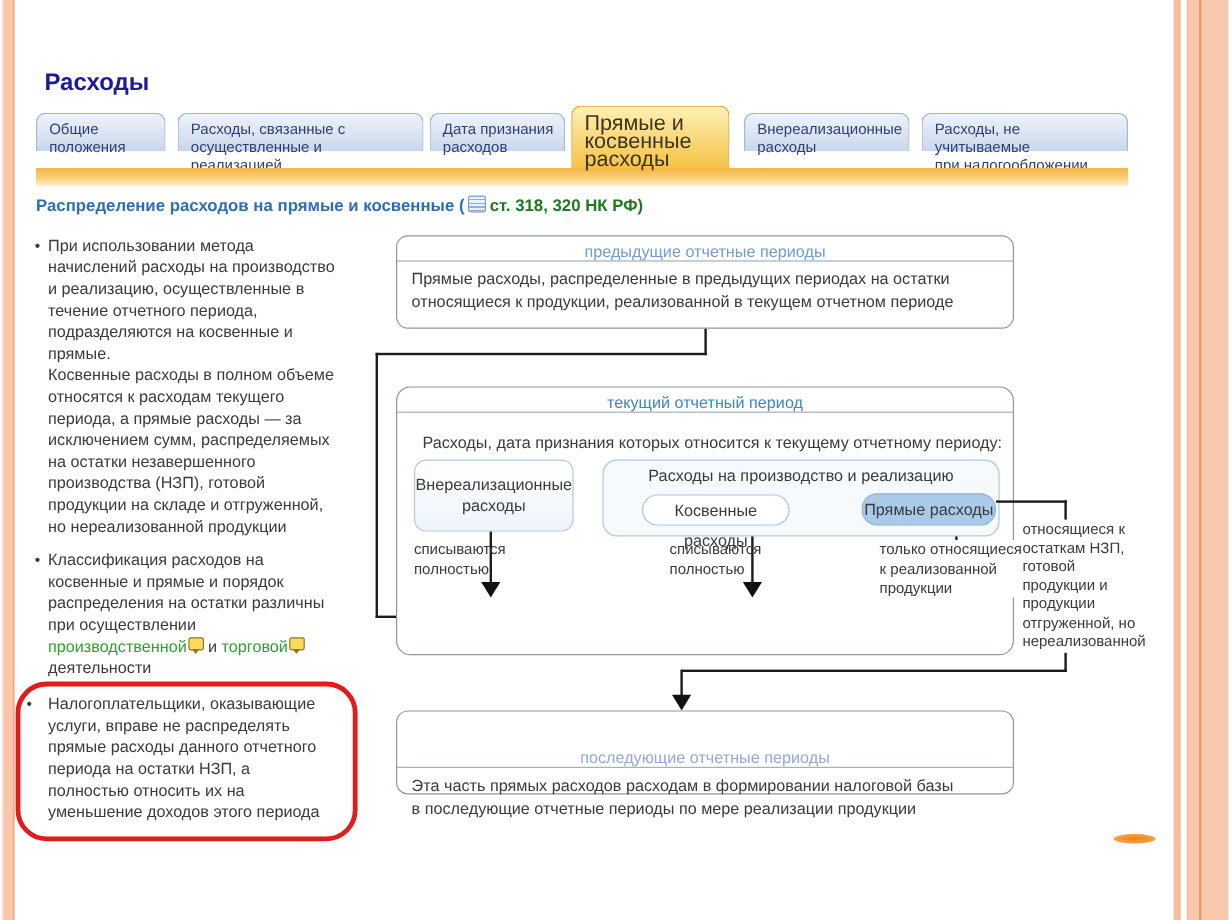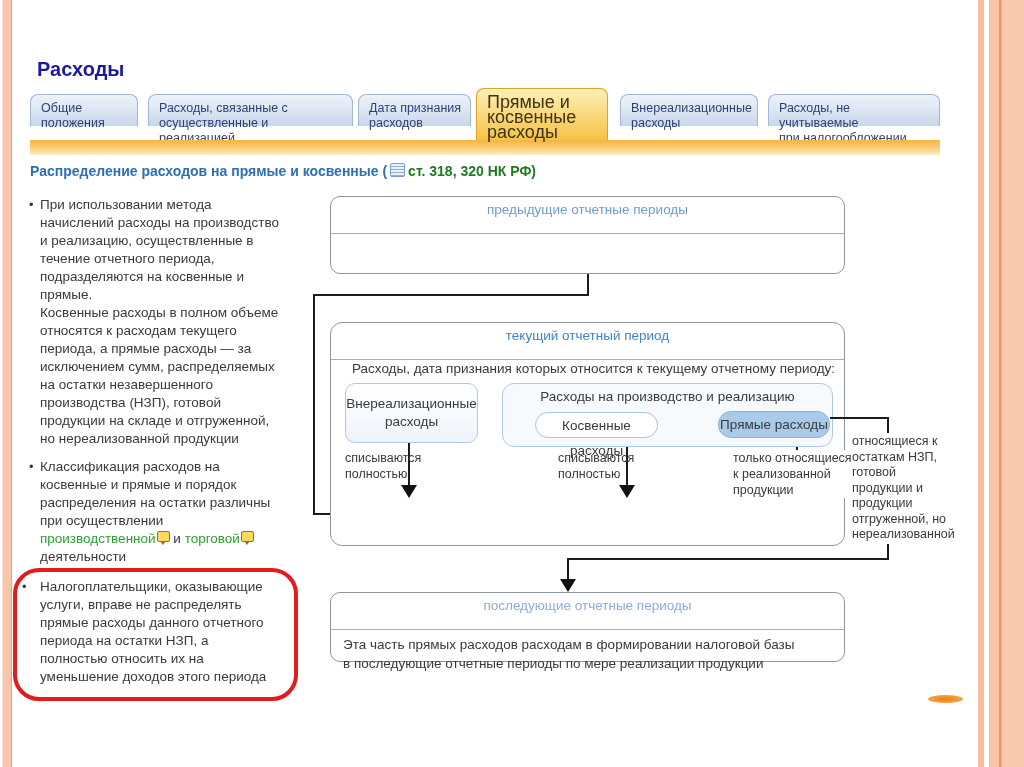--- a/index.html
+++ b/index.html
@@ -33,21 +33,21 @@
   .glink{color:#2fa02f;cursor:pointer;}
   .comment-icon{display:inline-block;width:11px;height:9px;background:#ffd95e;border:1px solid #8a7a1e;
        border-radius:2px;position:relative;vertical-align:1px;margin-left:1px;}
   .comment-icon:after{content:"";position:absolute;left:2px;bottom:-4px;border-left:3px solid transparent;
        border-right:3px solid transparent;border-top:4px solid #8a7a1e;}
   .highlight-box{position:absolute;left:13px;top:568px;width:285px;height:133px;border:4px solid #e11c1c;
        border-radius:26px;box-sizing:border-box;}
   
   .dbox{position:absolute;left:330px;width:515px;border:1px solid #90969e;border-radius:10px;
        background:#fff;box-sizing:border-box;}
-  .dbox-header{font-size:13.5px;text-align:center;padding-top:5px;padding-bottom:16px;
+  .dbox-header{font-size:13.5px;text-align:center;padding-top:5px;padding-bottom:0;
        border-bottom:1px solid #a8aeb6;}
   .dbox-body{font-size:13.5px;line-height:19px;padding:5px 12px 0 12px;white-space:pre-line;color:#3a3a3a;}
   .subbox{position:absolute;border:1px solid #b0c8e2;box-sizing:border-box;
        background:linear-gradient(#ffffff,#eef4fb);}
   .pill{position:absolute;box-sizing:border-box;text-align:center;font-size:13.5px;}
   .line{position:absolute;background:#1c1c1c;}
   .head-down{position:absolute;width:0;height:0;border-left:8px solid transparent;
        border-right:8px solid transparent;border-top:13px solid #111;}
   .head-right{position:absolute;width:0;height:0;border-top:7px solid transparent;
        border-bottom:7px solid transparent;border-left:13px solid #111;}
@@ -129,20 +129,22 @@
   <span class="dot" style="left:22px;top:579px;">•</span>
   <div class="bullet-text" style="top:578px;width:258px;">Налогоплательщики, оказывающие
 услуги, вправе не распределять
 прямые расходы данного отчетного
 периода на остатки НЗП, а
 полностью относить их на
 уменьшение доходов этого периода</div>
 
   <div class="dbox" style="top:196px;height:78px;">
     <div class="dbox-header" style="color:#6f9cd4;">предыдущие отчетные периоды</div>
+    <div class="dbox-body">Прямые расходы, распределенные в предыдущих периодах на остатки
+относящиеся к продукции, реализованной в текущем отчетном периоде</div>
   </div>
 
   <div class="line" style="left:587px;top:274px;width:2px;height:22px;"></div>
   <div class="line" style="left:313px;top:294px;width:276px;height:2px;"></div>
   <div class="line" style="left:313px;top:294px;width:2px;height:221px;"></div>
   <div class="line" style="left:313px;top:513px;width:28px;height:2px;"></div>
   <div class="head-right" style="left:340px;top:507px;"></div>
 
   <div class="dbox" style="top:322px;height:224px;border-radius:12px;">
     <div class="dbox-header" style="color:#3e86c6;">текущий отчетный период</div>
@@ -185,20 +187,20 @@
 продукции и
 продукции
 отгруженной, но
 нереализованной</div>
   <div class="line" style="left:887px;top:544px;width:2px;height:16px;"></div>
   <div class="line" style="left:568px;top:558px;width:321px;height:2px;"></div>
   <div class="line" style="left:567px;top:558px;width:2px;height:22px;"></div>
   <div class="head-down" style="left:560px;top:579px;"></div>
 
   <div class="dbox" style="top:592px;height:70px;">
-    <div class="dbox-header" style="color:#93a9d9;">последующие отчетные периоды</div>
+    <div class="dbox-header" style="color:#93a9d9;margin-top:26px;">последующие отчетные периоды</div>
     <div class="dbox-body">Эта часть прямых расходов расходам в формировании налоговой базы
 в последующие отчетные периоды по мере реализации продукции</div>
   </div>
 
   <div class="orange-dash"></div>
 
 </div>
 
 </body></html>

